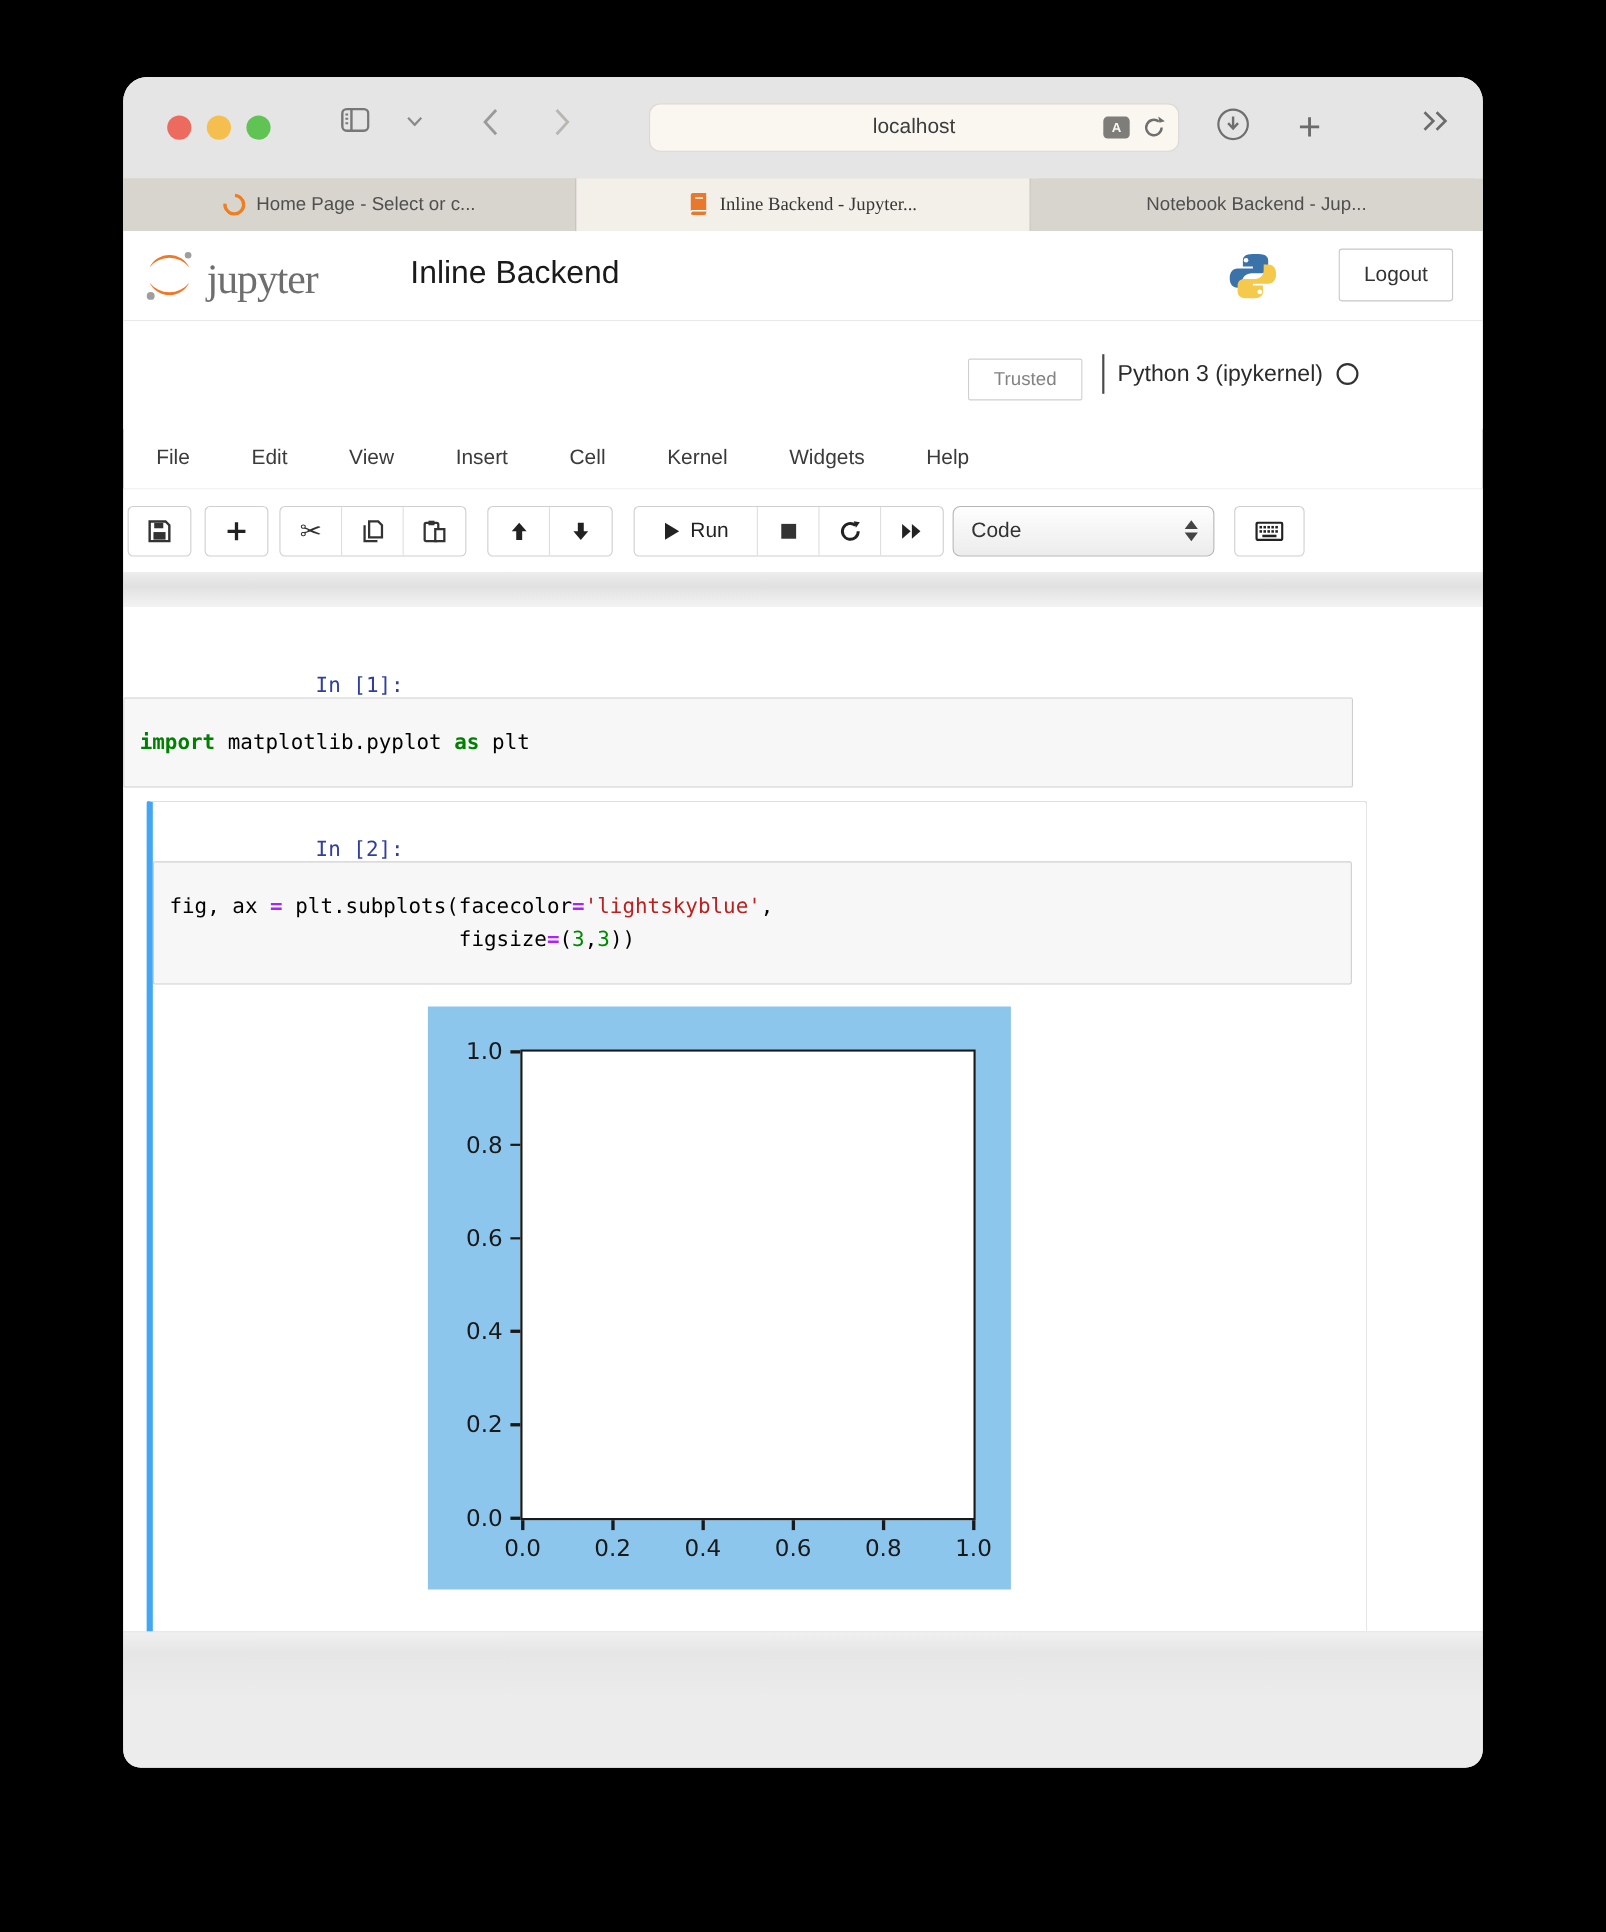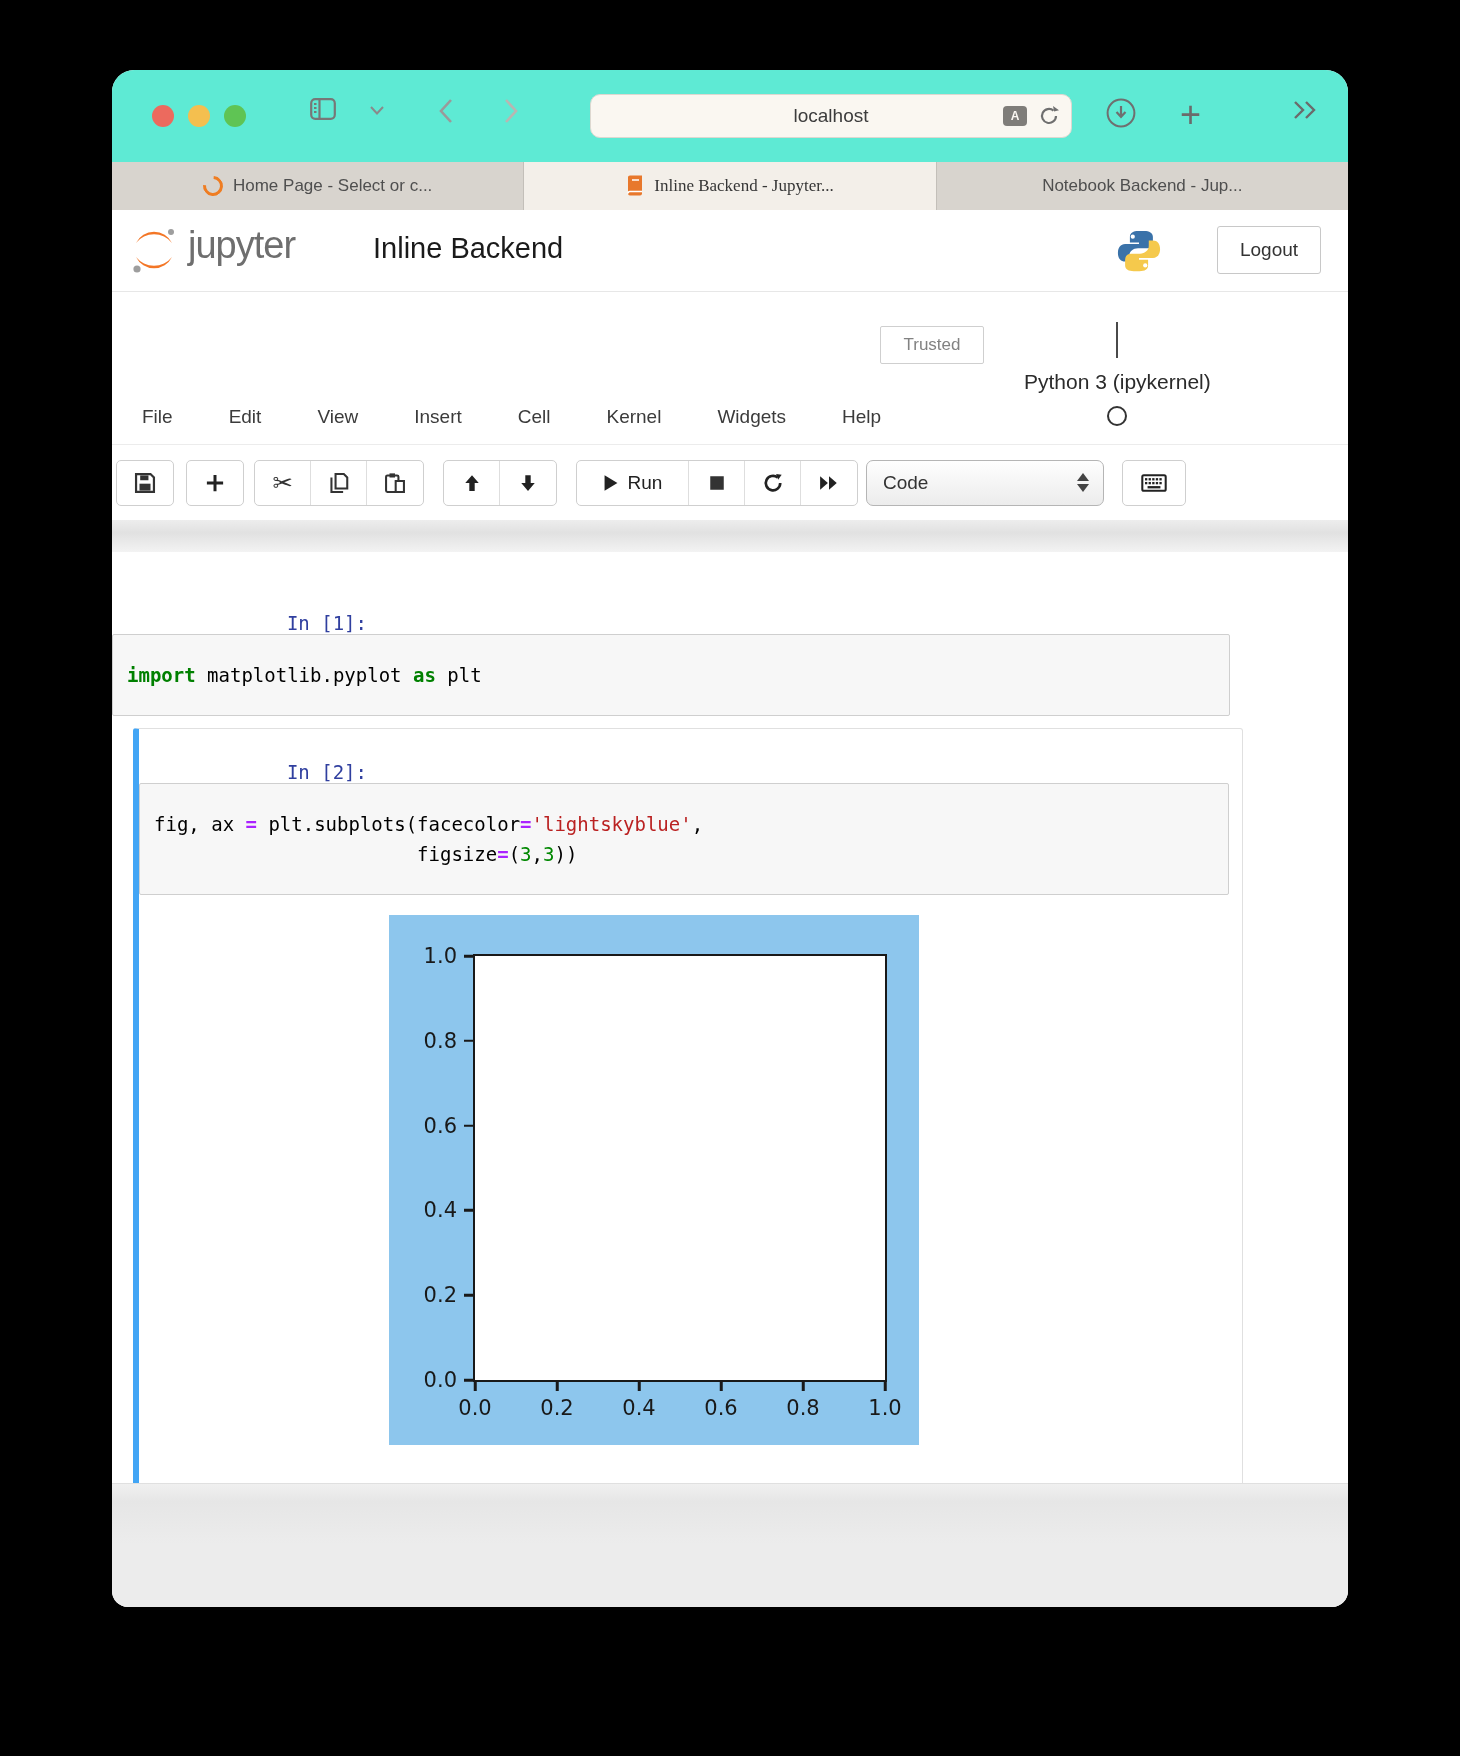--- a/index.html
+++ b/index.html
@@ -3,21 +3,21 @@
 <meta charset="utf-8">
 <style>
   * { margin:0; padding:0; box-sizing:border-box; }
   html,body { width:1460px; height:1756px; }
   body { background:#000; position:relative; font-family:"Liberation Sans", sans-serif; }
 
   .window { position:absolute; left:112px; top:70px; width:1236px; height:1537px;
             border-radius:22px 22px 16px 16px; overflow:hidden; background:#fff; }
 
   
-  .chrome { height:92px; background:#5eead4; position:relative; }
+  .chrome { height:92px; background:#e5e5e5; position:relative; }
   .traffic { position:absolute; top:35px; left:40px; display:flex; gap:14px; }
   .light { width:22px; height:22px; border-radius:50%; }
   .light.red{ background:#ec6a5e; } .light.yellow{ background:#f4bf4f; } .light.green{ background:#5fc454; }
   .chrome-ic { position:absolute; top:28px; display:flex; align-items:center; justify-content:center; color:#7c7c7c; }
   .urlbar { position:absolute; left:478px; top:24px; width:482px; height:44px; background:#faf7f1;
             border:1px solid #ddd8d0; border-radius:10px; display:flex; align-items:center; justify-content:center;
             font-size:19px; color:#3c3c3c; }
   .urlbar .url-icons { position:absolute; right:12px; top:0; height:100%; display:flex; align-items:center; gap:12px; }
   .transl { width:24px; height:20px; background:#7f7d79; border-radius:4px; color:#faf7f1; font-size:12px;
             display:flex; align-items:center; justify-content:center; font-weight:bold; }
@@ -25,33 +25,33 @@
   
   .tabbar { height:48px; display:flex; background:#d8d4ce; }
   .tab { flex:1; display:flex; align-items:center; justify-content:center; gap:10px; font-size:17px; color:#4f4f4f;
          border-right:1px solid #c3bfb9; background:#d8d4ce; overflow:hidden; white-space:nowrap; }
   .tab:last-child { border-right:none;border-radius:10px; }
   .tab.active { background:#f3efe9; color:#363636;font-family:Liberation Serif, serif; }
   .jring { width:20px; height:20px; border-radius:50%; border:3px solid #ef7d22; border-top-color:transparent; transform:rotate(-40deg); }
 
   
   .nb-header { height:82px; background:#fff; border-bottom:1px solid #e7e7e7; position:relative; }
-  .logo { position:absolute; left:16px; top:14px; display:flex; gap:8px; }
+  .logo { position:absolute; left:16px; top:14px; display:flex; align-items:flex-end; gap:8px;font-family:Liberation Serif, serif; }
   .logo-text { font-size:38px; color:#6e6e6e; letter-spacing:-1px; }
   .nb-title { position:absolute; left:261px; top:22px; font-size:29px; color:#1a1a1a; }
   .pylogo { position:absolute; left:1004px; top:16px; }
   .logout { position:absolute; left:1105px; top:16px; width:104px; height:48px; background:#fff;
             border:1px solid #c8c8c8; border-radius:3px; font-size:19px; color:#333;
             display:flex; align-items:center; justify-content:center; }
 
   
   .kernelbar { height:98px; position:relative; background:#fff; }
   .trusted { position:absolute; left:768px; top:34px; width:104px; height:38px; border:1px solid #cfcfcf;
              border-radius:2px; color:#828282; font-size:17px; display:flex; align-items:center; justify-content:center; }
-  .kernel-ind { position:absolute; left:912px; top:30px; display:flex; align-items:center; gap:12px;flex-direction:column; }
+  .kernel-ind { position:absolute; left:890px; top:30px; display:flex; align-items:center; gap:12px; }
   .kdivider { width:2px; height:36px; background:#4a4a4a; }
   .kname { font-size:21px; color:#2b2b2b; }
   .kcircle { width:20px; height:20px; border:2.5px solid #333; border-radius:50%; }
 
   
   .menubar { height:55px; border-bottom:1px solid #ececec; display:flex; align-items:center; padding-left:30px; }
   .menubar ul { list-style:none; display:flex; gap:56px; }
   .menubar li { font-size:19px; color:#3b3b3b; cursor:default; }
 
   

